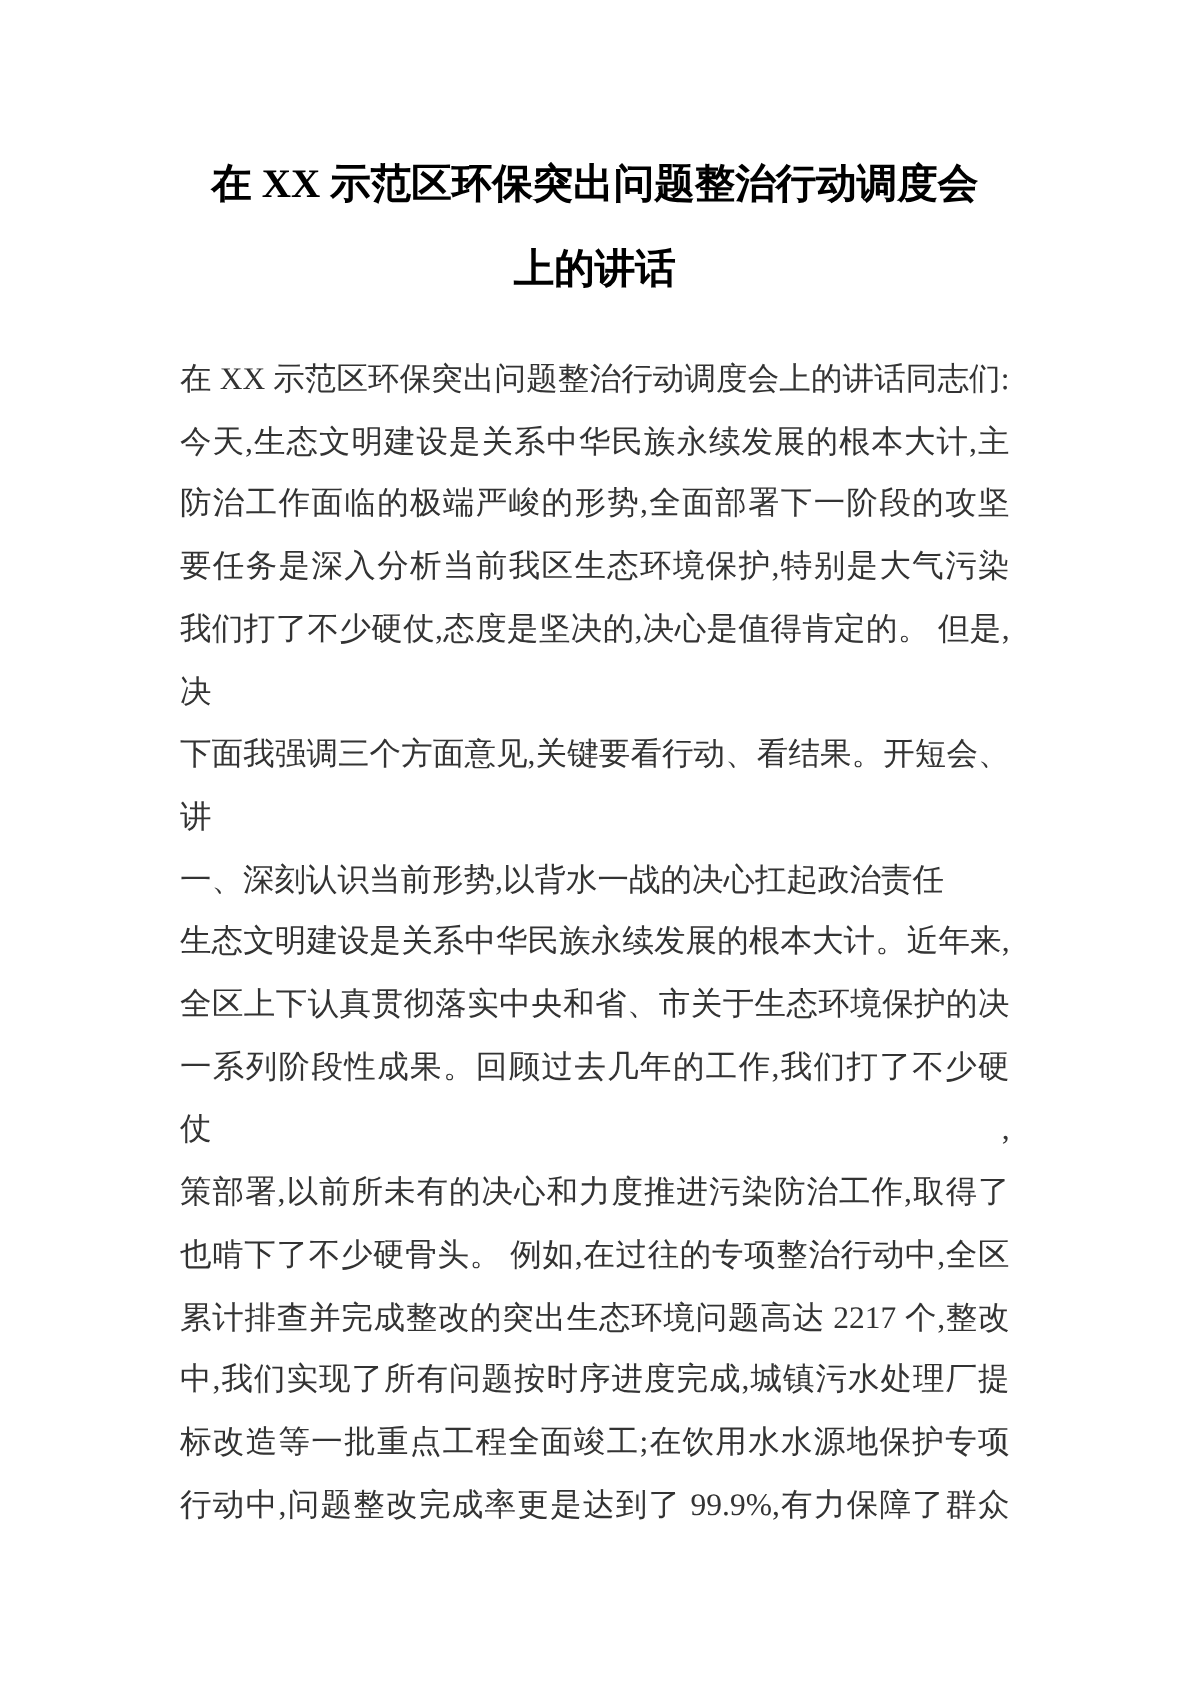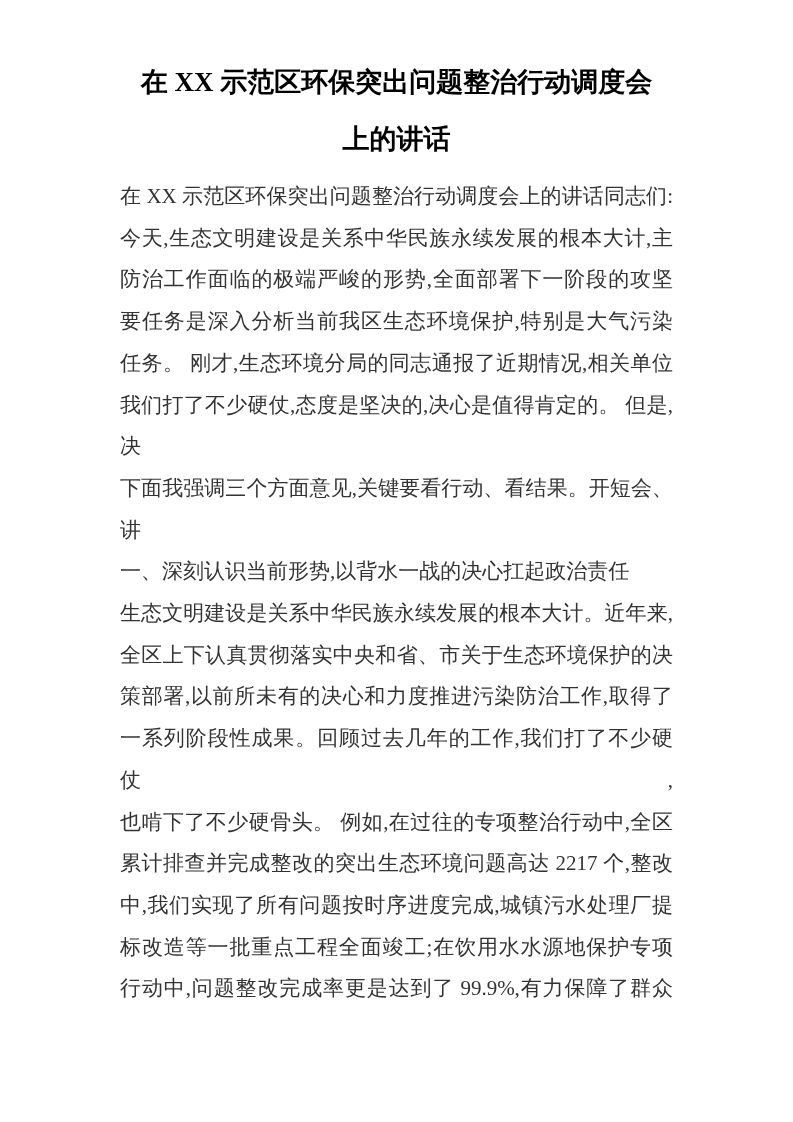--- a/index.html
+++ b/index.html
@@ -11,32 +11,32 @@
     position: relative;
     width: 793px;
     height: 1122px;
     margin: 0 auto;
     background: #ffffff;
     overflow: hidden;
     font-family: "Liberation Serif", "DejaVu Serif", serif;
   }
   .doc-title {
     margin: 0;
-    padding: 54px 120px 0 120px;
+    padding: 94px 120px 0 120px;
     font-size: 27px;
     line-height: 57px;
     font-weight: bold;
     color: #000000;
     text-align: center;
   }
   .doc-title .title-line {
     display: block;
   }
   .doc-body {
-    margin-top: 8px;
+    margin-top: 24px;
     padding: 0 120px;
     font-size: 21px;
     line-height: 41.7px;
     color: #333333;
   }
   .doc-body .line {
     text-align: justify;
     text-align-last: left;
     white-space: nowrap;
   }
@@ -51,27 +51,26 @@
 <div class="page">
   <h1 class="doc-title">
     <span class="title-line">在 XX 示范区环保突出问题整治行动调度会</span>
     <span class="title-line">上的讲话</span>
   </h1>
   <div class="doc-body" id="doc-body">
       <div class="line j">在 XX 示范区环保突出问题整治行动调度会上的讲话同志们:</div>
       <div class="line j">今天,生态文明建设是关系中华民族永续发展的根本大计,主</div>
       <div class="line j">防治工作面临的极端严峻的形势,全面部署下一阶段的攻坚</div>
       <div class="line j">要任务是深入分析当前我区生态环境保护,特别是大气污染</div>
-      <div class="line j">任务。 刚才,生态环境分局的同志通报了近期情况,相关单位</div>
       <div class="line j">我们打了不少硬仗,态度是坚决的,决心是值得肯定的。 但是,决</div>
       <div class="line j">下面我强调三个方面意见,关键要看行动、看结果。开短会、讲</div>
       <div class="line">一、深刻认识当前形势,以背水一战的决心扛起政治责任</div>
       <div class="line j">生态文明建设是关系中华民族永续发展的根本大计。近年来,</div>
       <div class="line j">全区上下认真贯彻落实中央和省、市关于生态环境保护的决</div>
+      <div class="line j">一系列阶段性成果。回顾过去几年的工作,我们打了不少硬仗,</div>
       <div class="line j">策部署,以前所未有的决心和力度推进污染防治工作,取得了</div>
-      <div class="line j">一系列阶段性成果。回顾过去几年的工作,我们打了不少硬仗,</div>
       <div class="line j">也啃下了不少硬骨头。 例如,在过往的专项整治行动中,全区</div>
       <div class="line j">累计排查并完成整改的突出生态环境问题高达 2217 个,整改</div>
       <div class="line j">中,我们实现了所有问题按时序进度完成,城镇污水处理厂提</div>
       <div class="line j">标改造等一批重点工程全面竣工;在饮用水水源地保护专项</div>
       <div class="line j">行动中,问题整改完成率更是达到了 99.9%,有力保障了群众</div>
     </div>
 </div>
 
 </body></html>

